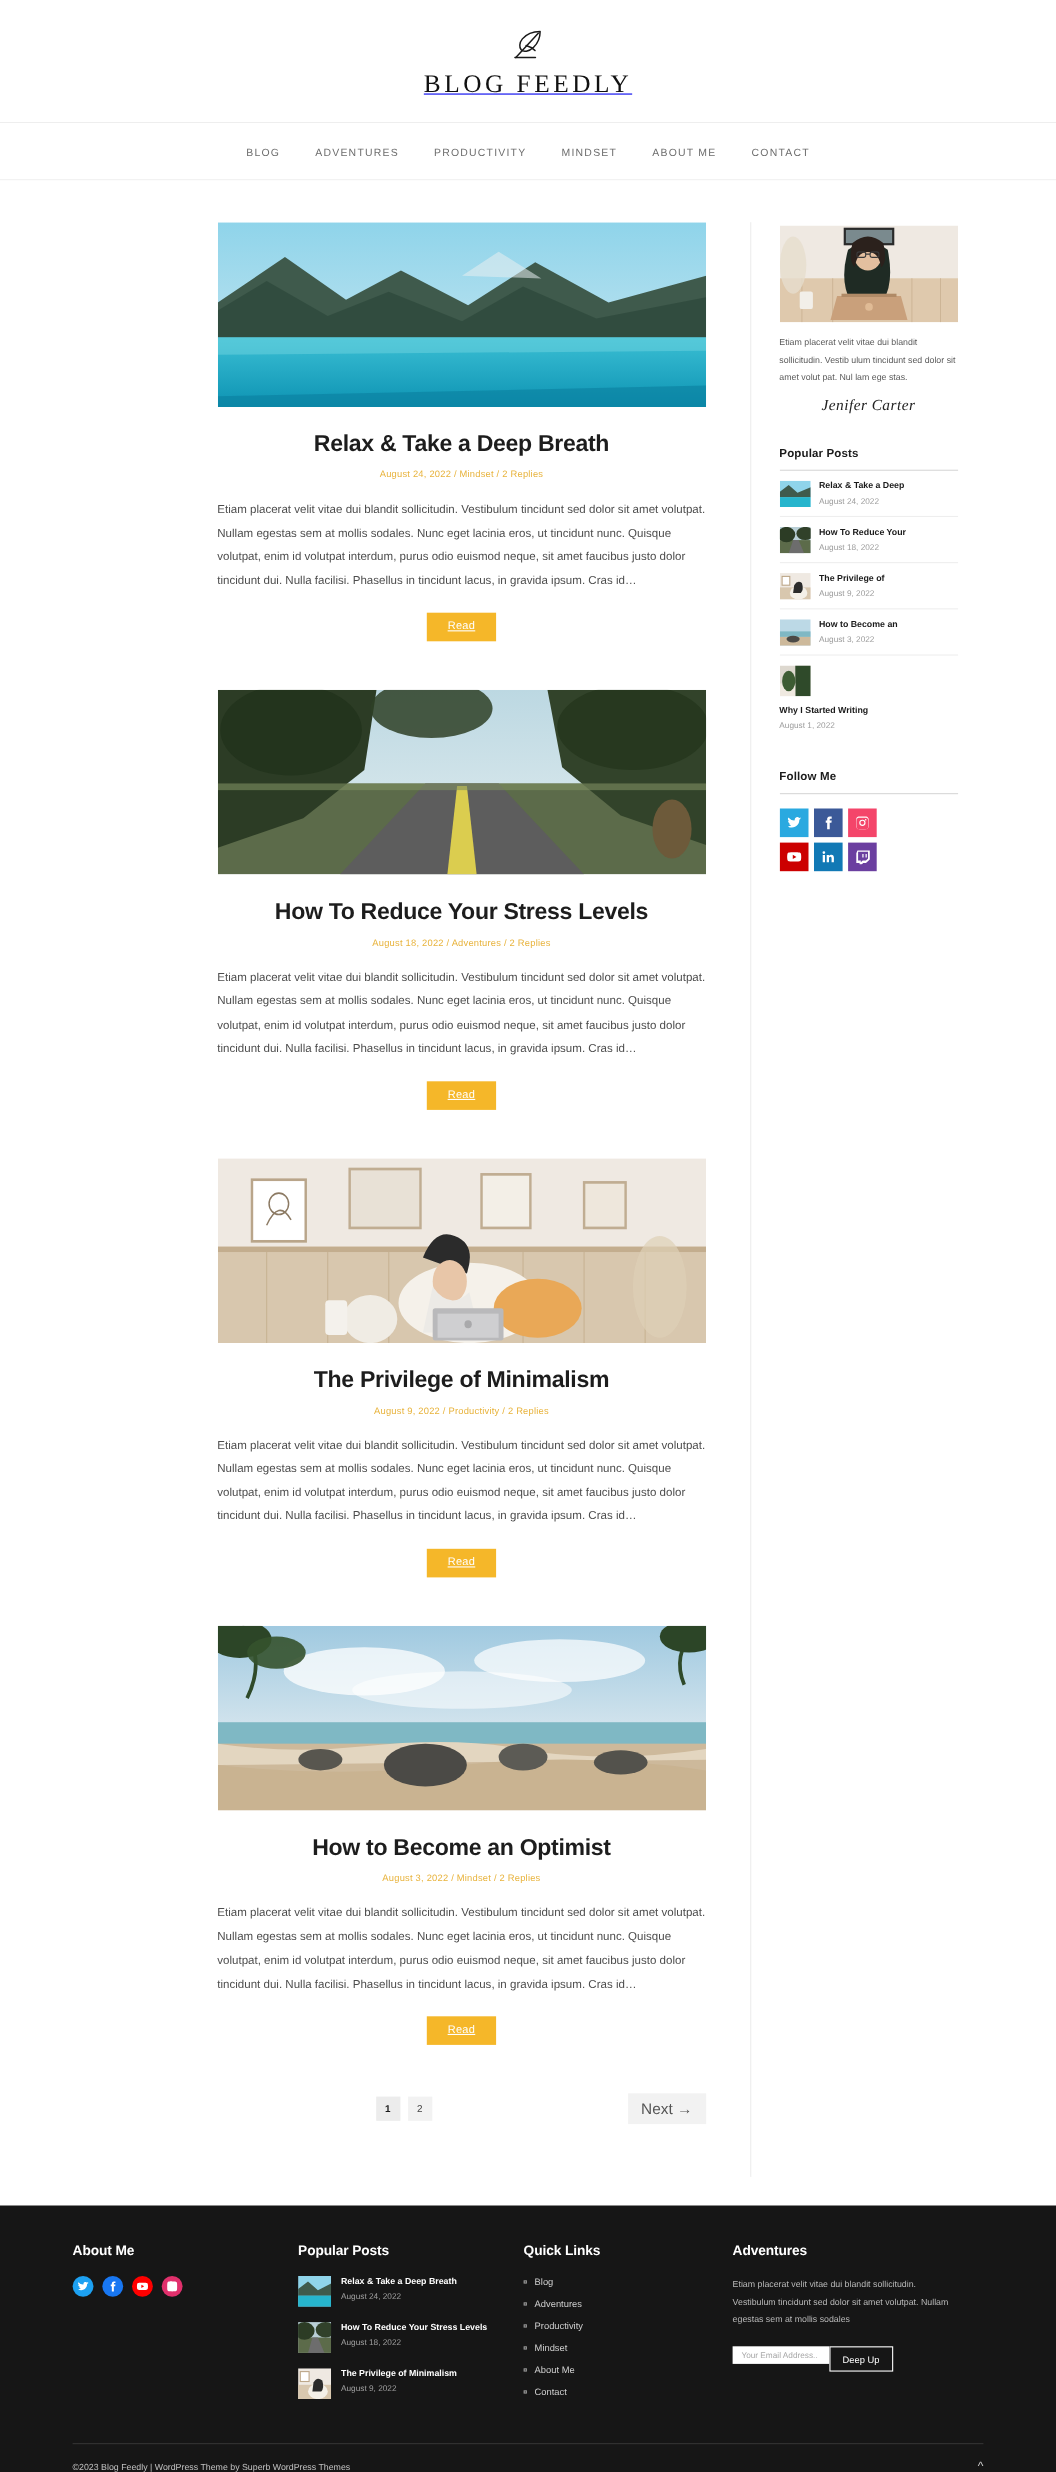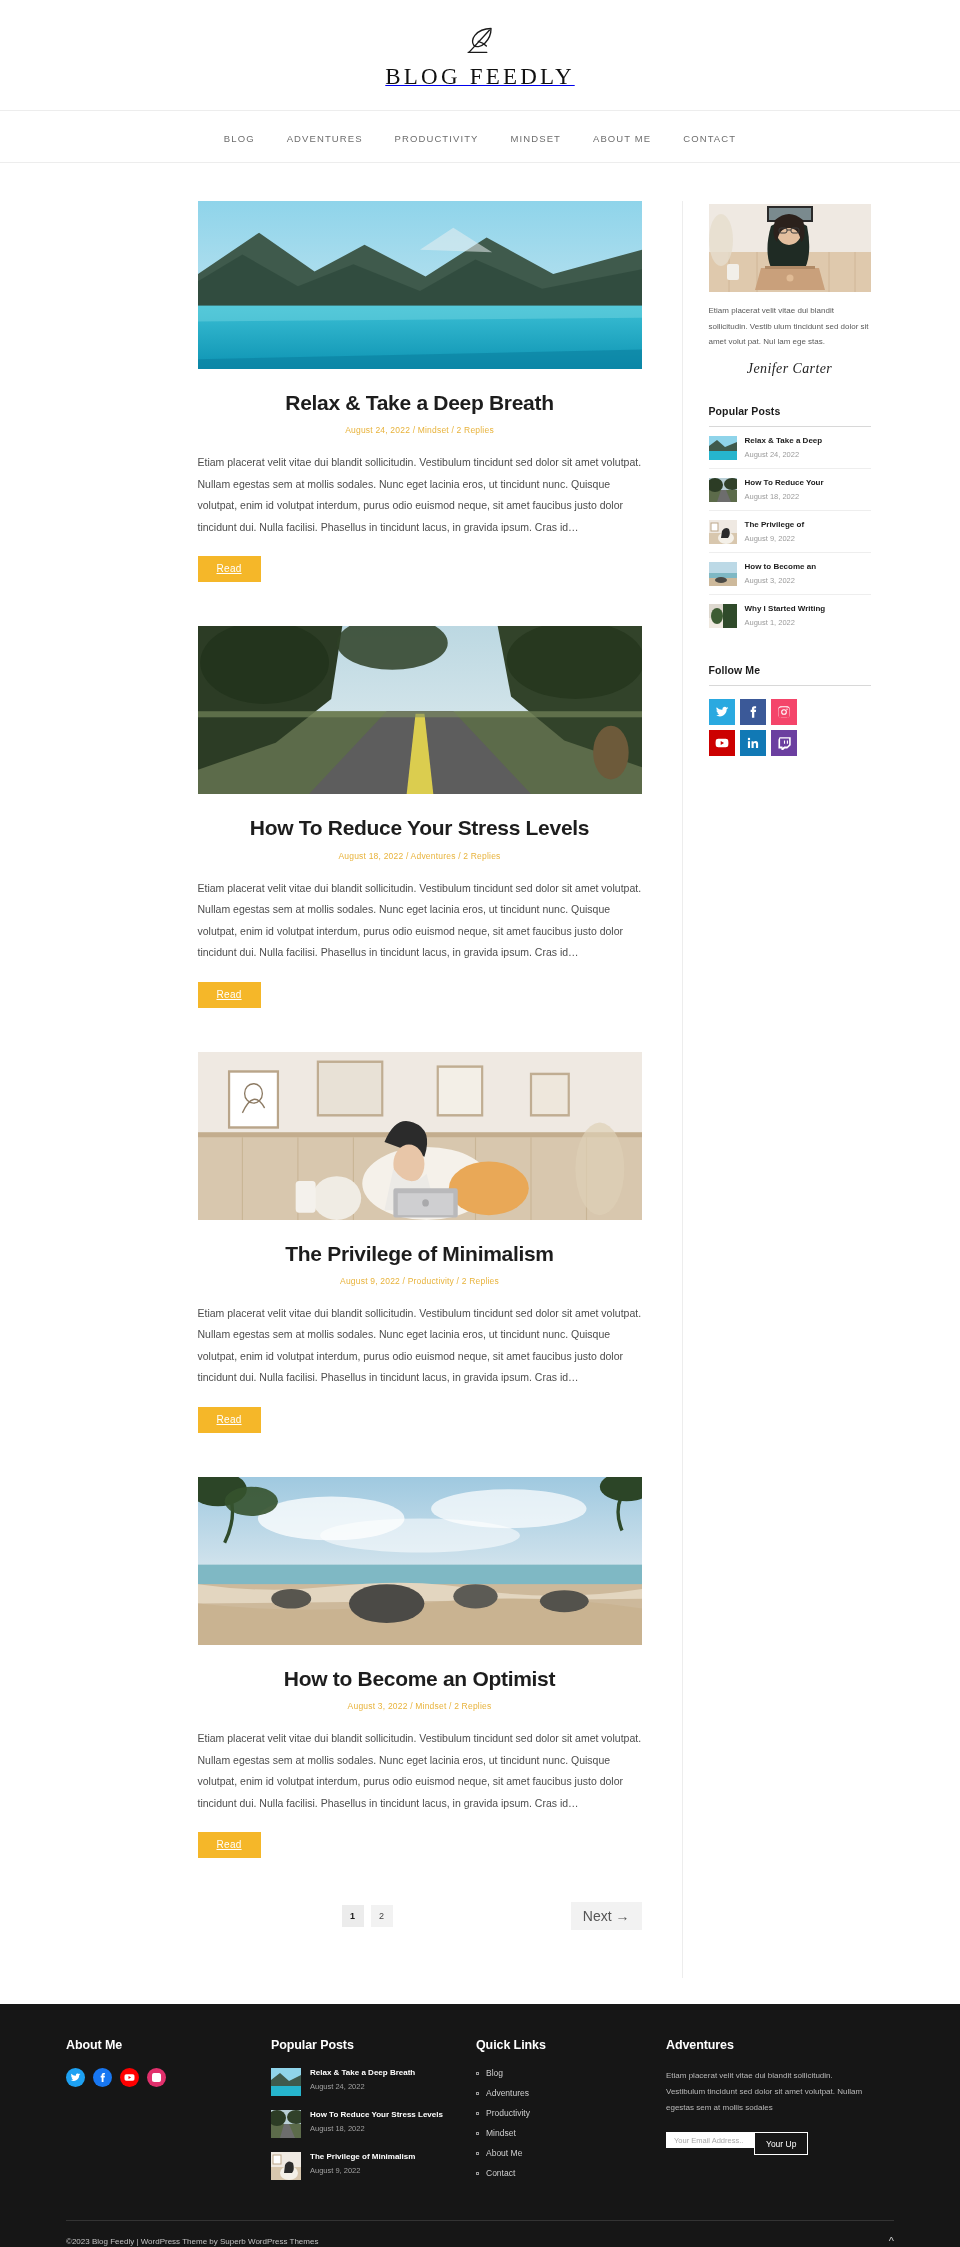--- a/index.html
+++ b/index.html
@@ -94,21 +94,21 @@
     margin: 9px 0 0;
     letter-spacing: 0.2px;
   }
   .post-excerpt {
     font-size: 10.5px;
     line-height: 2.05;
     color: #4d4d4d;
     margin-top: 17px;
     text-align: left;
   }
-  .read-btn-wrap { margin-top: 18px; }
+  .read-btn-wrap { text-align: center; margin-top: 18px; }
   .read-btn {
     display: inline-block;
     background: #f5b729;
     color: #ffffff;
     font-size: 10px;
     font-weight: 400;
     padding: 7px 19px 8px;
     border: none;
     cursor: pointer;
     letter-spacing: 0.3px;
@@ -173,21 +173,21 @@
     border-bottom: 1px solid #d8d8d8;
     letter-spacing: 0.1px;
   }
   .pp-item {
     display: flex;
     align-items: flex-start;
     padding: 9px 0 8px;
     border-bottom: 1px solid #eeeeee;
     gap: 8px;
   }
-  .pp-item:last-child { border-bottom: none; }
+  .pp-item:last-child { border-bottom: none; flex-direction: column; }
   .pp-thumb { width: 28px; height: 24px; flex: 0 0 28px; }
   .pp-thumb svg { display: block; width: 100%; height: 100%; }
   .pp-body { flex: 1; min-width: 0; }
   .pp-title {
     font-size: 8px;
     font-weight: 700;
     color: #1b1b1b;
     line-height: 1.35;
     display: block;
     text-decoration: none;
@@ -733,21 +733,21 @@
             <a href="#">Contact</a>
           </li>
       </ul>
     </div>
 
     <div class="f-col news">
       <div class="f-title">Adventures</div>
       <p class="f-text">Etiam placerat velit vitae dui blandit sollicitudin. Vestibulum tincidunt sed dolor sit amet volutpat. Nullam egestas sem at mollis sodales</p>
       <form class="news-form">
         <input class="news-input" type="email" placeholder="Your Email Address.." style="">
-        <button class="news-btn" type="submit">Your Up</button>
+        <button class="news-btn" type="submit">Deep Up</button>
       </form>
     </div>
 
   </div>
 
   <div class="footer-bottom">
     <span class="copyright">©2023 Blog Feedly | WordPress Theme by Superb WordPress Themes</span>
     <a class="to-top" href="#">^</a>
   </div>
 </footer>

